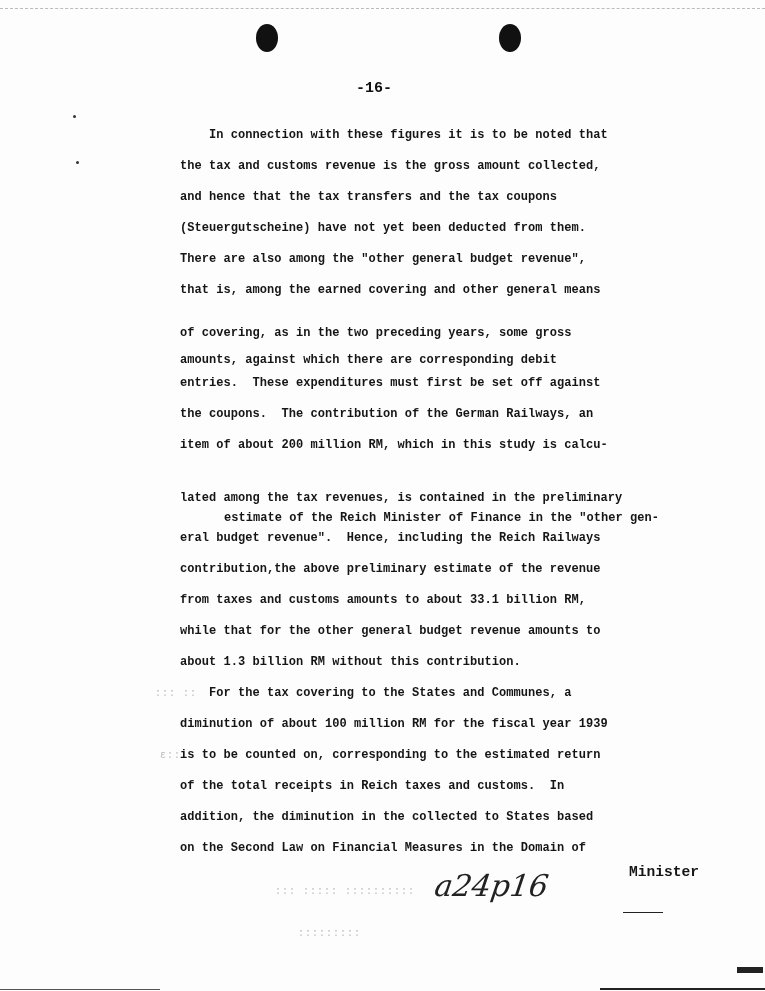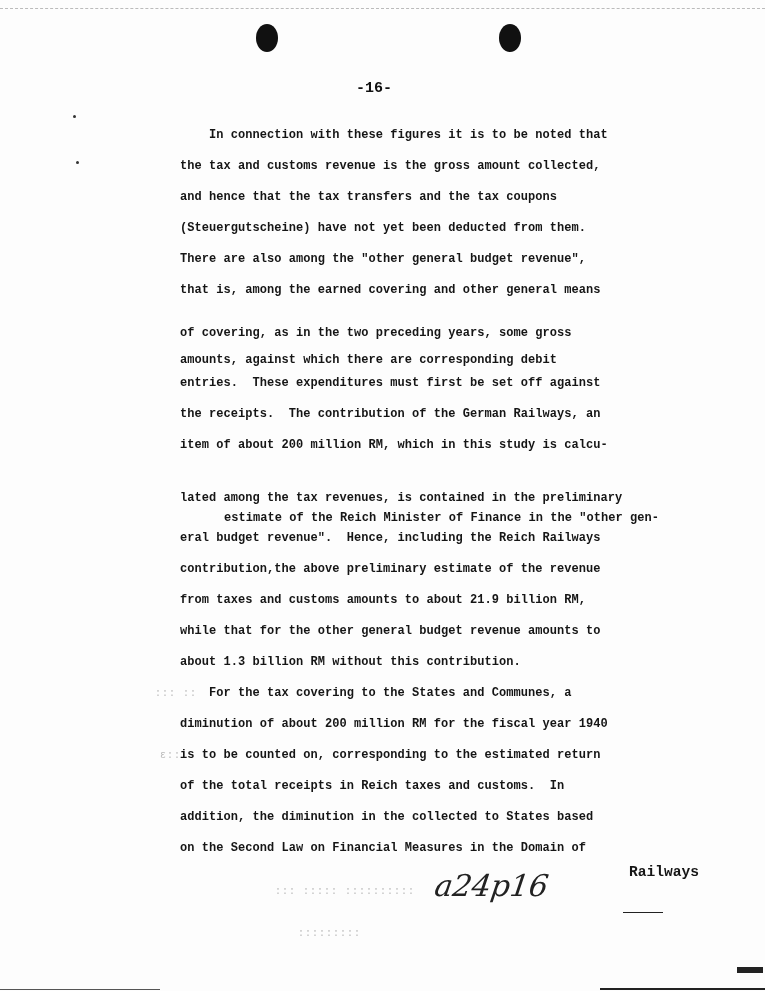--- a/index.html
+++ b/index.html
@@ -31,41 +31,41 @@
   <div id="body-lines">
       <div class="line" style="top: 128px;">    In connection with these figures it is to be noted that</div>
       <div class="line" style="top: 159px;">the tax and customs revenue is the gross amount collected,</div>
       <div class="line" style="top: 190px;">and hence that the tax transfers and the tax coupons</div>
       <div class="line" style="top: 221px;">(Steuergutscheine) have not yet been deducted from them.</div>
       <div class="line" style="top: 252px; text-align: right;">There are also among the "other general budget revenue",</div>
       <div class="line" style="top: 283px;">that is, among the earned covering and other general means</div>
       <div class="line" style="top: 314px; margin-top: 12px;">of covering, as in the two preceding years, some gross</div>
       <div class="line" style="top: 345px; margin-top: 8px;">amounts, against which there are corresponding debit</div>
       <div class="line" style="top: 376px;">entries.  These expenditures must first be set off against</div>
-      <div class="line" style="top: 407px;">the receipts.  The contribution of the German Railways, an</div>
+      <div class="line" style="top: 407px;">the coupons.  The contribution of the German Railways, an</div>
       <div class="line" style="top: 438px;">item of about 200 million RM, which in this study is calcu-</div>
       <div class="line" style="top: 469px; margin-top: 22px;">lated among the tax revenues, is contained in the preliminary</div>
       <div class="line" style="top: 511px; margin-left: 44px;">estimate of the Reich Minister of Finance in the "other gen-</div>
       <div class="line" style="top: 531px;">eral budget revenue".  Hence, including the Reich Railways</div>
       <div class="line" style="top: 562px;">contribution,the above preliminary estimate of the revenue</div>
-      <div class="line" style="top: 593px;">from taxes and customs amounts to about 21.9 billion RM,</div>
+      <div class="line" style="top: 593px;">from taxes and customs amounts to about 33.1 billion RM,</div>
       <div class="line" style="top: 624px;">while that for the other general budget revenue amounts to</div>
       <div class="line" style="top: 655px;">about 1.3 billion RM without this contribution.</div>
       <div class="line" style="top: 686px;">    For the tax covering to the States and Communes, a</div>
-      <div class="line" style="top: 717px;">diminution of about 200 million RM for the fiscal year 1940</div>
+      <div class="line" style="top: 717px;">diminution of about 100 million RM for the fiscal year 1939</div>
       <div class="line" style="top: 748px;">is to be counted on, corresponding to the estimated return</div>
       <div class="line" style="top: 779px;">of the total receipts in Reich taxes and customs.  In</div>
       <div class="line" style="top: 810px;">addition, the diminution in the collected to States based</div>
       <div class="line" style="top: 841px;">on the Second Law on Financial Measures in the Domain of</div>
     </div>
 
   <div class="faint" style="left:155px;top:688px;">::: ::</div>
   <div class="faint" style="left:160px;top:750px;">ε::</div>
 
-  <div class="policing">Railways</div>
+  <div class="policing">Minister</div>
   <div class="handwritten">a24p16</div>
   <div class="rule" style="left:623px;top:912px;width:40px;"></div>
   <div class="faint" style="left:275px;top:886px;">::: :::::  ::::::::::</div>
   <div class="faint" style="left:298px;top:928px;">:::::::::</div>
   <div class="rule" style="left:0;top:989px;width:160px;background:#555;"></div>
   <div class="rule" style="left:600px;top:988px;width:165px;height:2px;"></div>
   <div class="corner"></div>
 </div>
 
 </body></html>

